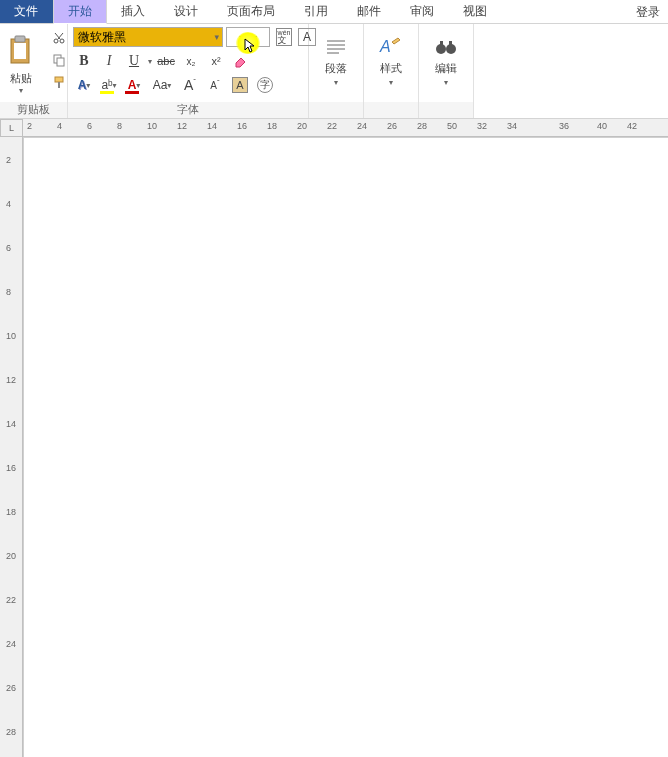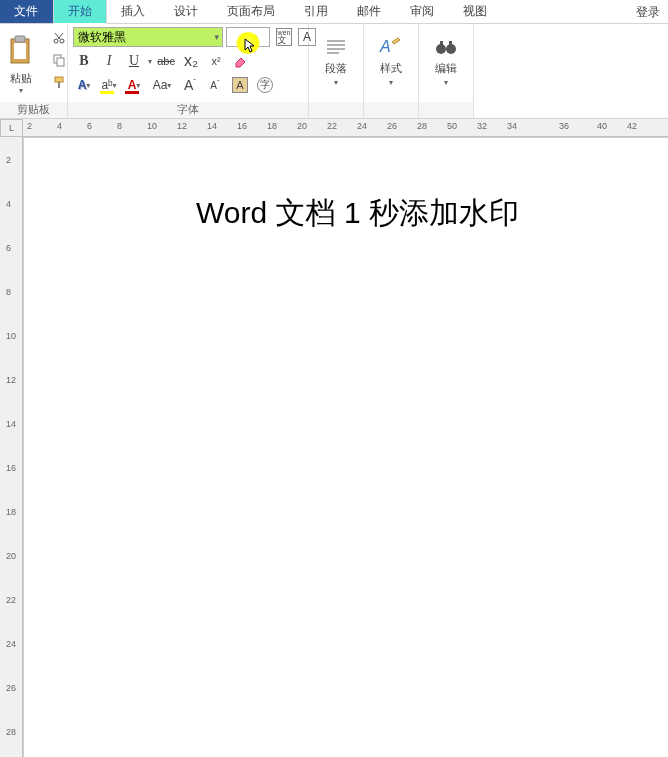--- a/index.html
+++ b/index.html
@@ -2,49 +2,49 @@
 <html><head>
 <meta charset="utf-8">
 <style>
 * { margin: 0; padding: 0; box-sizing: border-box; font-family: "Microsoft YaHei", sans-serif; }
 body { background: #fff; width: 668px; height: 757px; overflow: hidden; }
 
 
 .tabs-bar { height: 24px; background: #fff; border-bottom: 1px solid #d4d4d4; display: flex; align-items: stretch; position: relative; }
 .tab { padding: 4px 14px; font-size: 12px; color: #444; display: flex; align-items: center; cursor: pointer; border-right: 1px solid transparent; }
 .tab.file { background: #2b579a; color: #fff; }
-.tab.active { color: #2b579a; border-bottom: 1px solid #fff; margin-bottom: -1px; background: #5eead4; border-left: 1px solid #d4d4d4; border-right: 1px solid #d4d4d4; }
+.tab.active { color: #2b579a; border-bottom: 1px solid #fff; margin-bottom: -1px; background: #c4b5fd; border-left: 1px solid #d4d4d4; border-right: 1px solid #d4d4d4; }
 .login { position: absolute; right: 8px; top: 0; font-size: 12px; color: #444; line-height: 24px; cursor: pointer; }
 
 
 .ribbon { height: 95px; background: #fff; border-bottom: 1px solid #d4d4d4; display: flex; }
 .ribbon-group { border-right: 1px solid #e1e1e1; display: flex; flex-direction: column; }
 .group-body { flex: 1; display: flex; align-items: flex-start; padding: 3px 5px; }
 .group-label { height: 16px; font-size: 11px; color: #666; text-align: center; background: #f5f5f5; }
 
 
 .clip-body { display: flex; gap: 12px; }
 .big-btn { display: flex; flex-direction: column; align-items: center; justify-content: flex-end; width: 42px; height: 68px; cursor: pointer; font-size: 11px; color: #444; }
 .big-btn .icon-box { width: 32px; height: 32px; margin-bottom: 4px; display: flex; align-items: center; justify-content: center; }
 .small-col { display: flex; flex-direction: column; gap: 4px; padding-top: 2px; }
 .small-btn { width: 20px; height: 18px; display: flex; align-items: center; justify-content: center; cursor: pointer; }
 
 
 .font-body { display: flex; flex-direction: column; gap: 4px; width: 240px; }
 .font-row { display: flex; align-items: center; gap: 3px; }
-.font-combo { width: 150px; height: 20px; border: 1px solid #ababab; font-size: 12px; padding: 0 16px 0 4px; background: #bef264; display: flex; align-items: center; position: relative; }
+.font-combo { width: 150px; height: 20px; border: 1px solid #ababab; font-size: 12px; padding: 0 16px 0 4px; background: #eab308; display: flex; align-items: center; position: relative; }
 .font-combo::after { content: "▾"; position: absolute; right: 3px; font-size: 9px; color: #666; }
 .size-combo { width: 44px; height: 20px; border: 1px solid #ababab; font-size: 12px; display: flex; align-items: center; justify-content: center; position: relative; }
 .tool-btn { width: 22px; height: 20px; display: flex; align-items: center; justify-content: center; font-size: 12px; cursor: pointer; color: #444; }
 .tool-btn.wide { width: 28px; }
 .bold { font-weight: bold; font-family: "Times New Roman"; font-size: 14px; }
 .italic { font-style: italic; font-family: "Times New Roman"; font-size: 14px; }
 .underline { text-decoration: underline; font-family: "Times New Roman"; font-size: 14px; }
 .strike { text-decoration: line-through; font-size: 11px; }
-.sub { font-size: 16px; }
+.sub { font-size: 10px; }
 .sup { font-size: 11px; }
 .red-a { color: #c00; font-weight: bold; }
 .highlight-wrap { position: relative; }
 .hl-bar { position: absolute; bottom: 1px; left: 2px; width: 14px; height: 3px; background: #ffff00; }
 .fc-bar { position: absolute; bottom: 1px; left: 2px; width: 14px; height: 3px; background: #c00; }
 .wen-box { border: 1px solid #888; font-size: 9px; padding: 0 1px; }
 .circle-a { border: 1px solid #888; border-radius: 50%; width: 16px; height: 16px; font-size: 10px; display: flex; align-items: center; justify-content: center; }
 .box-a { border: 1px solid #888; width: 16px; height: 16px; font-size: 11px; display: flex; align-items: center; justify-content: center; background: #e8d098; }
 
 
@@ -331,16 +331,15 @@
       <span class="vt" style="top: 458px;">22</span>
       <span class="vt" style="top: 480px;"></span>
       <span class="vt" style="top: 502px;">24</span>
       <span class="vt" style="top: 524px;"></span>
       <span class="vt" style="top: 546px;">26</span>
       <span class="vt" style="top: 568px;"></span>
       <span class="vt" style="top: 590px;">28</span>
     </div>
   <div class="page-area">
     <div class="page">
-      <div class="doc-title">Word 文档 1 秒添加水印</div>
     </div>
   </div>
 </div>
 
 </body></html>

